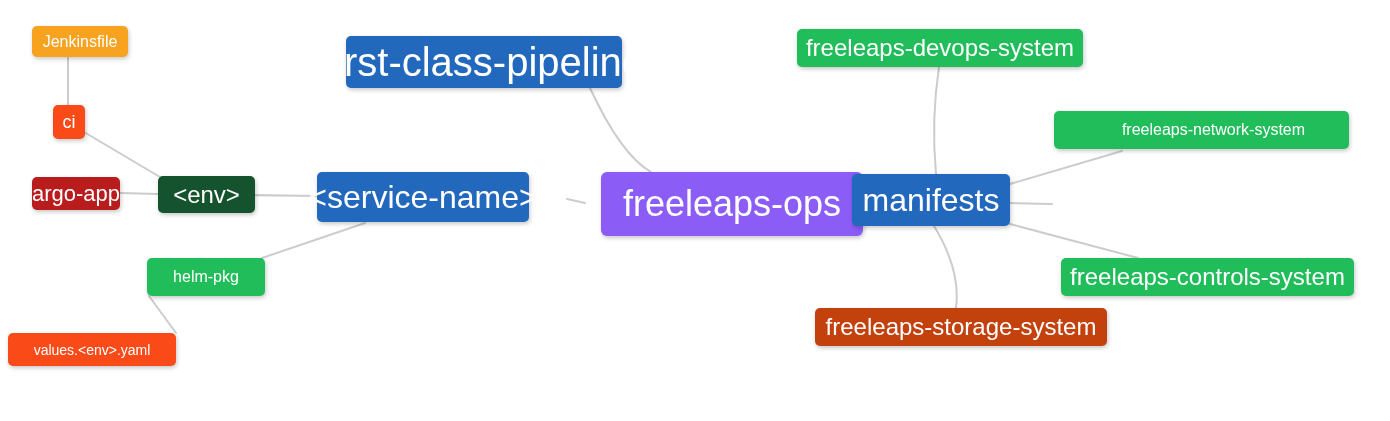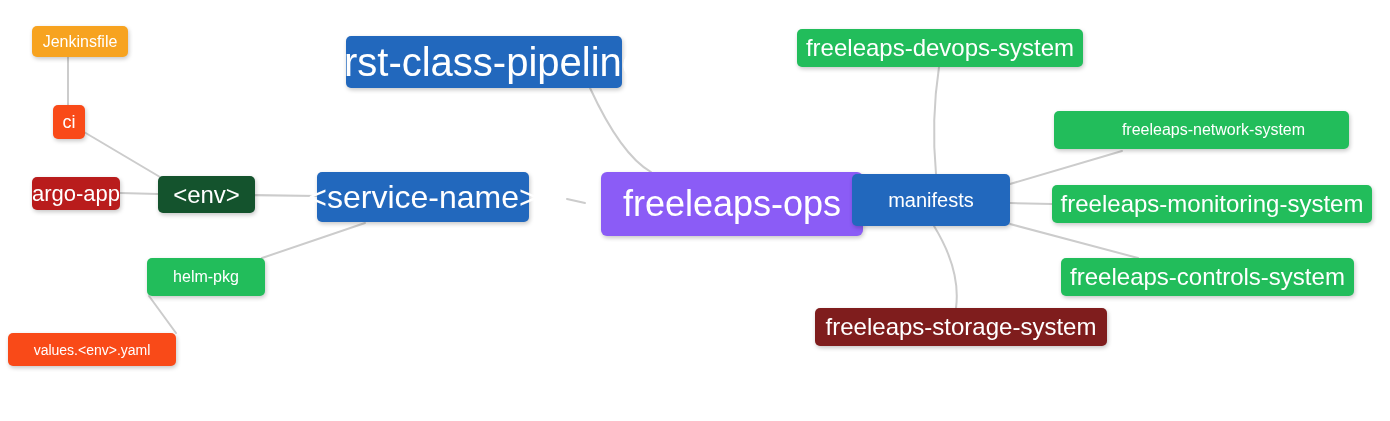--- a/index.html
+++ b/index.html
@@ -57,25 +57,24 @@
       <path d="M847,204 L852,201" fill="none" stroke="#cccccc" stroke-width="2" stroke-linecap="round"></path>
       <path d="M936,174 Q931,120 939,67" fill="none" stroke="#cccccc" stroke-width="2" stroke-linecap="round"></path>
       <path d="M1010,184 L1122,151" fill="none" stroke="#cccccc" stroke-width="2" stroke-linecap="round"></path>
       <path d="M1010,203 L1052,204" fill="none" stroke="#cccccc" stroke-width="2" stroke-linecap="round"></path>
       <path d="M1010,224 L1138,258" fill="none" stroke="#cccccc" stroke-width="2" stroke-linecap="round"></path>
       <path d="M934,226 Q961,270 956,308" fill="none" stroke="#cccccc" stroke-width="2" stroke-linecap="round"></path>
     </svg>
 <div class="node root" style="left: 585px; top: 172px; width: 262px; height: 64px; font-size: 36px; background: #8b5cf6; margin-left: 16px;">freeleaps-ops</div>
     <div class="node" style="left: 314px; top: 36px; width: 276px; height: 52px; font-size: 40px; background: rgb(34, 104, 189); margin-left: 32px;">first-class-pipeline</div>
     <div class="node" style="left: 317px; top: 172px; width: 212px; height: 50px; font-size: 32px; background: rgb(34, 104, 189);">&lt;service-name&gt;</div>
-    <div class="node" style="left: 852px; top: 174px; width: 158px; height: 52px; font-size: 20px; background: rgb(34, 104, 189);">manifests</div>
+    <div class="node" style="left: 852px; top: 174px; width: 158px; height: 52px; font-size: 32px; background: rgb(34, 104, 189);">manifests</div>
     <div class="node" style="left: 158px; top: 176px; width: 97px; height: 37px; font-size: 24px; background: #14532d;">&lt;env&gt;</div>
     <div class="node" style="left: 147px; top: 258px; width: 118px; height: 38px; font-size: 16px; background: rgb(34, 189, 91);">helm-pkg</div>
     <div class="node" style="left: 797px; top: 29px; width: 286px; height: 38px; font-size: 24px; background: rgb(34, 189, 91);">freeleaps-devops-system</div>
     <div class="node" style="left: 1054px; top: 111px; width: 295px; height: 38px; font-size: 16px; background: rgb(34, 189, 91); padding-left: 24px;">freeleaps-network-system</div>
-    <div class="node" style="left: 1052px; top: 185px; width: 320px; height: 38px; font-size: 24px; background: rgb(34, 189, 91);">freeleaps-monitoring-system</div>
     <div class="node" style="left: 1061px; top: 258px; width: 293px; height: 38px; font-size: 24px; background: rgb(34, 189, 91); text-align: center;">freeleaps-controls-system</div>
-    <div class="node" style="left: 815px; top: 308px; width: 292px; height: 38px; font-size: 24px; background: #7f1d1d;">freeleaps-storage-system</div>
+    <div class="node" style="left: 815px; top: 308px; width: 292px; height: 38px; font-size: 24px; background: #c2410c;">freeleaps-storage-system</div>
     <div class="node" style="left: 53px; top: 105px; width: 32px; height: 34px; font-size: 18px; background: rgb(249, 74, 24); text-align: center;">ci</div>
     <div class="node" style="left: 32px; top: 177px; width: 88px; height: 33px; font-size: 22px; background: #b91c1c;">argo-app</div>
     <div class="node" style="left: 8px; top: 333px; width: 168px; height: 33px; font-size: 14px; background: rgb(249, 74, 24);">values.&lt;env&gt;.yaml</div>
     <div class="node" style="left: 32px; top: 26px; width: 96px; height: 31px; font-size: 16px; background: rgb(247, 163, 32);">Jenkinsfile</div>
   </div>
 
 </body></html>

